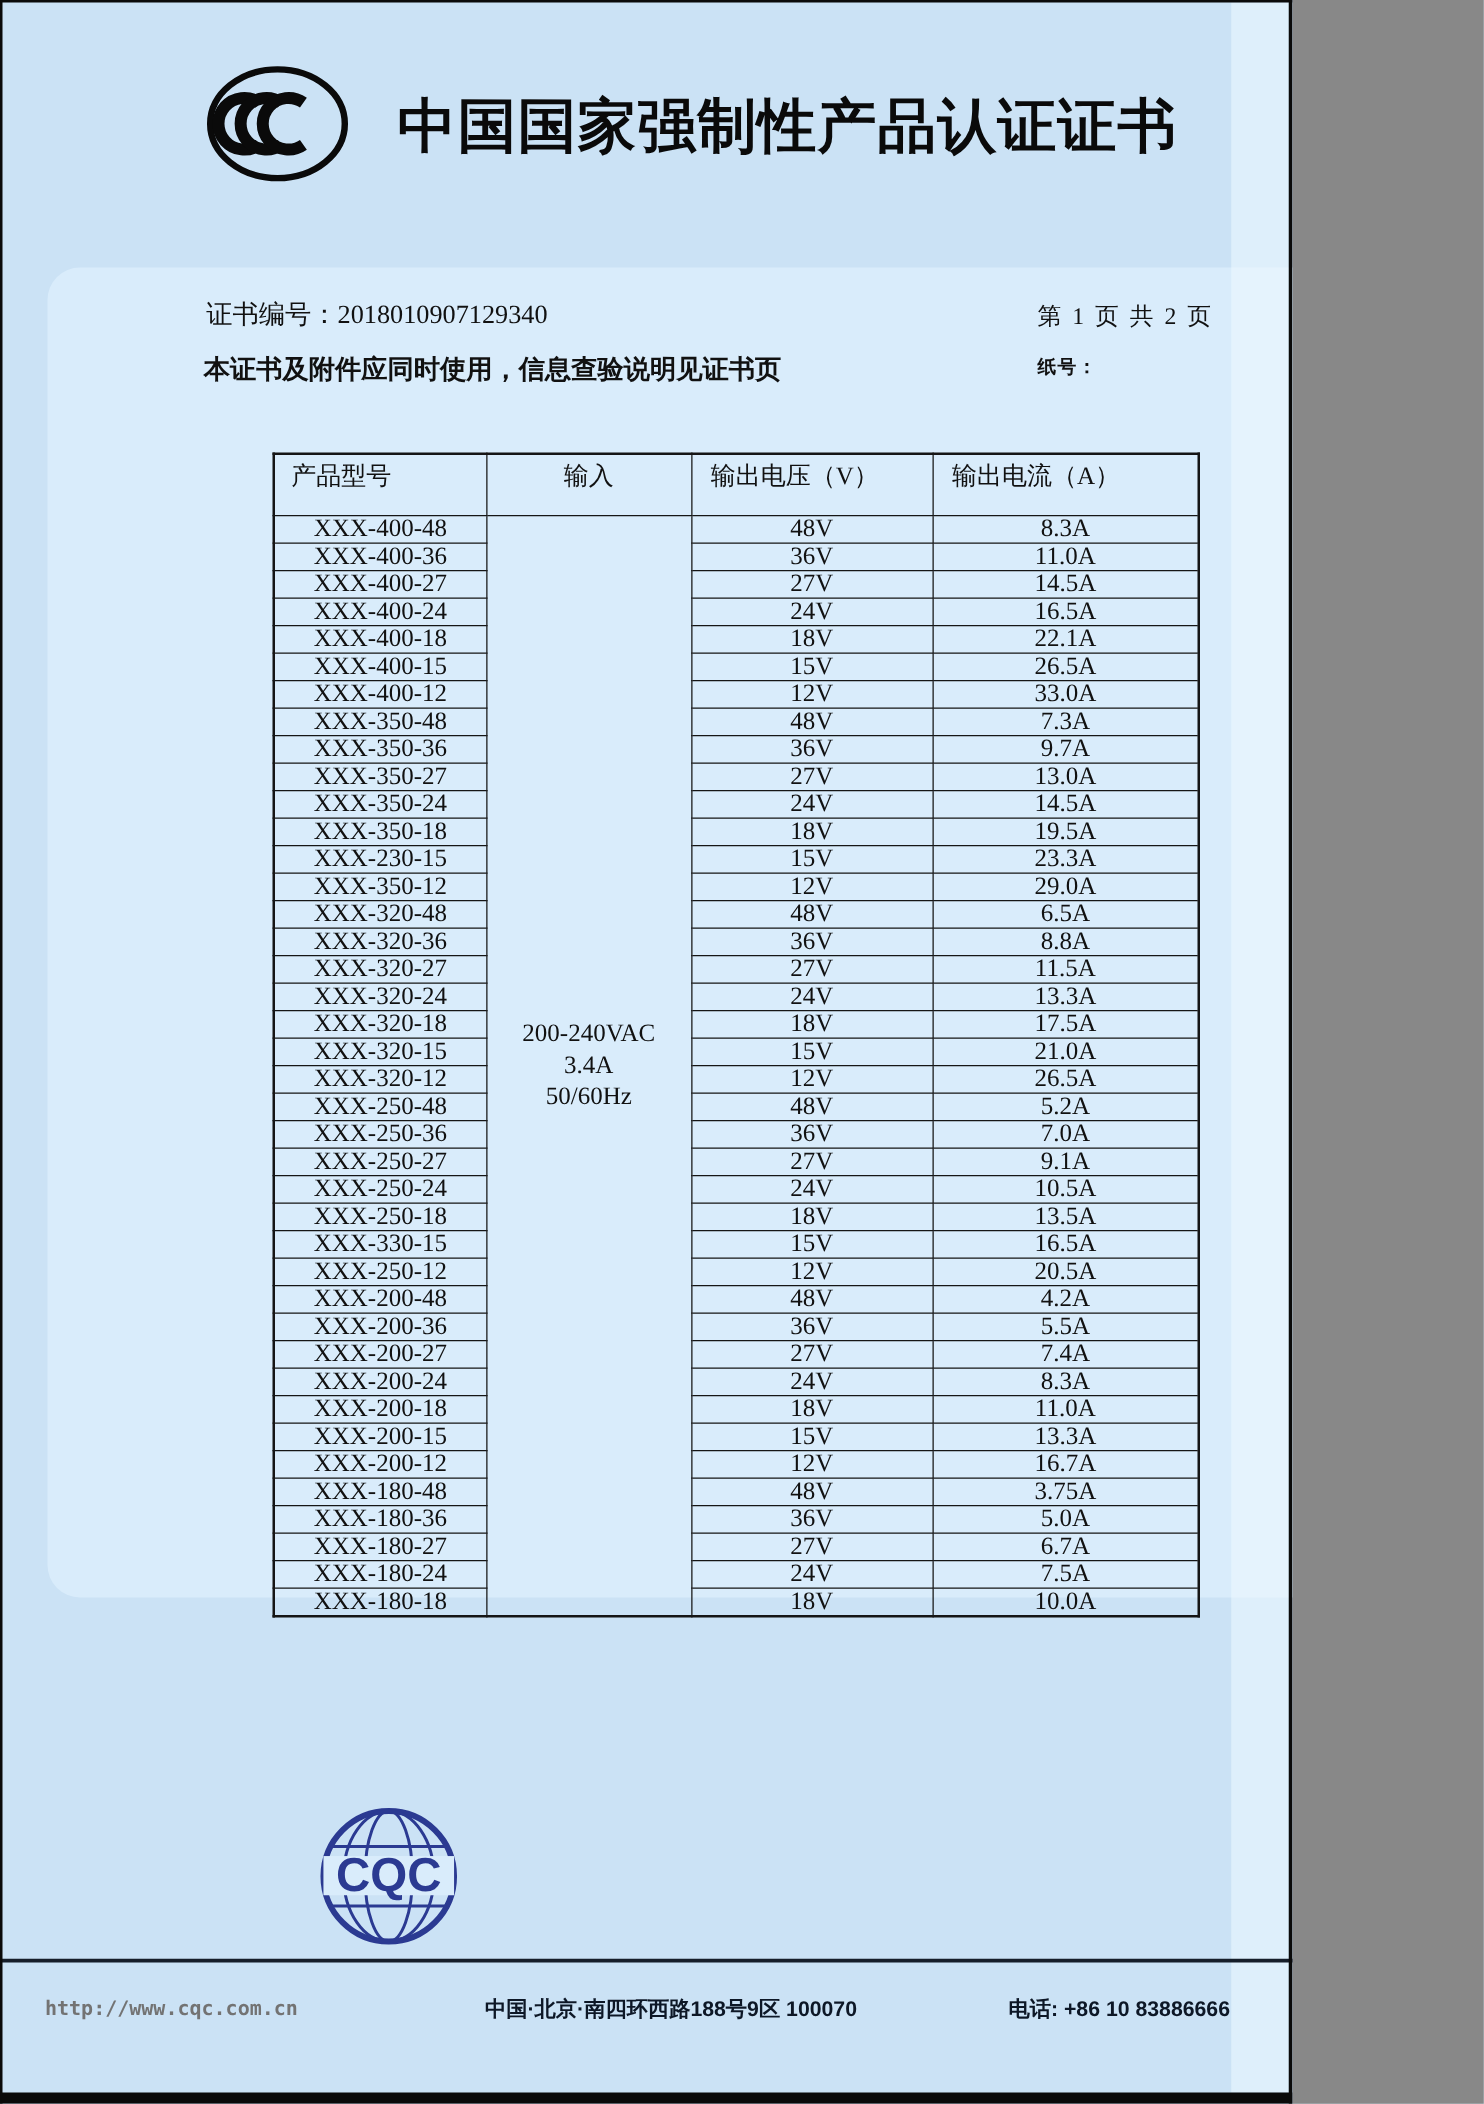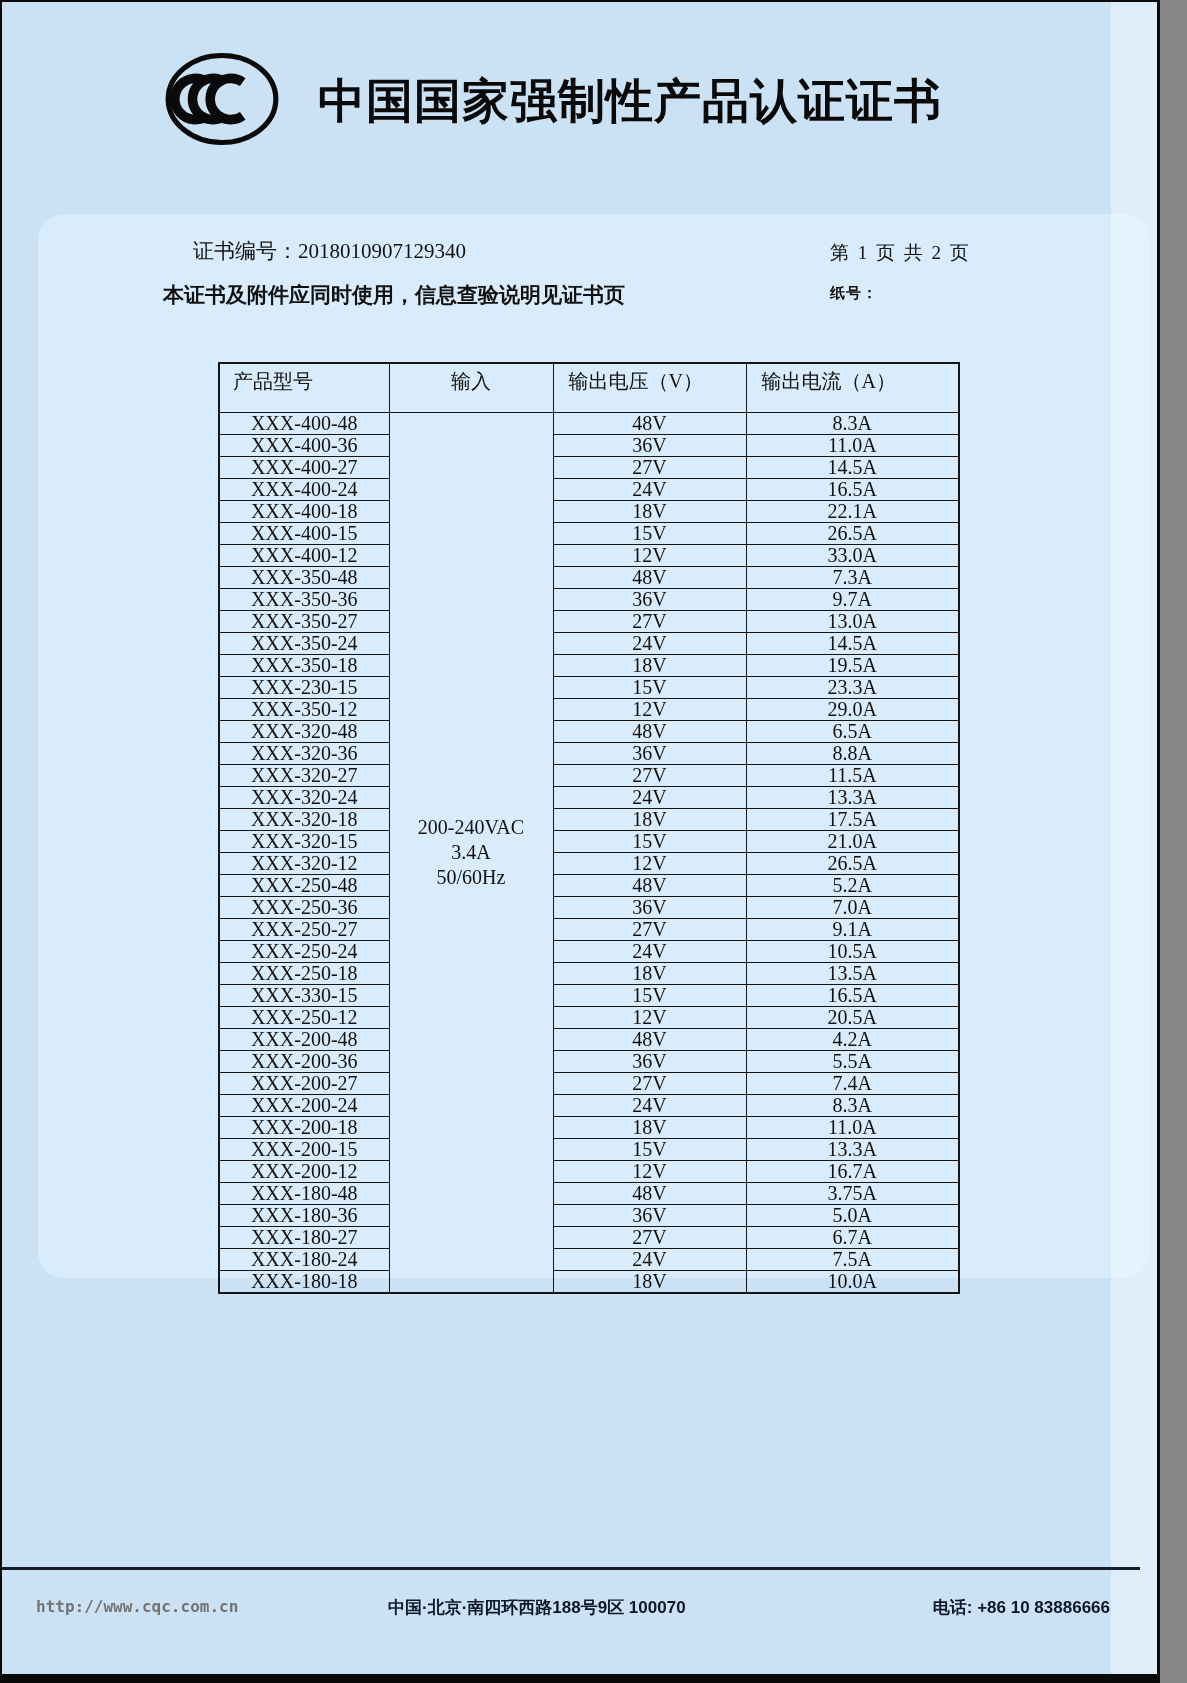--- a/index.html
+++ b/index.html
@@ -6,21 +6,21 @@
     --page-bg:#cbe2f5;
     --panel-bg:#d9ecfb;
     --cqc-navy:#2b3a92;
     --ink:#111111;
     --line-dark:#161e2a;
   }
   *{margin:0;padding:0;box-sizing:border-box;}
   body{background:#888;}
   .page{
     position:relative;
-    width:1160px;height:1683px;
+    width:1034px;height:1683px;
     background:var(--page-bg,#cbe2f5);
     overflow:hidden;
     font-family:"Liberation Serif", serif;
     color:var(--ink,#111);
   }
   
   .frame-top{position:absolute;top:0;left:0;right:0;height:2px;background:#0a0a0a;z-index:9;}
   .frame-left{position:absolute;top:0;left:0;bottom:0;width:2px;background:#0a0a0a;z-index:9;}
   .frame-right{position:absolute;top:0;right:0;bottom:0;width:3px;background:#0a0a0a;z-index:9;}
   .frame-bottom{position:absolute;left:0;right:0;bottom:0;height:9px;background:#0a0a0a;z-index:9;}
@@ -35,21 +35,21 @@
     white-space:nowrap;
   }
 
   
   .panel{
     position:absolute;left:38px;top:214px;width:1111px;height:1064px;
     background:var(--panel-bg,#d9ecfb);border-radius:26px;z-index:0;
   }
 
   
-  .cert-line{position:absolute;left:165px;top:237px;font-size:21px;z-index:2;white-space:nowrap;margin-left:28px;}
+  .cert-line{position:absolute;left:165px;top:237px;font-size:21px;z-index:2;white-space:nowrap;}
   .page-info{position:absolute;left:830px;top:240px;font-size:19px;z-index:2;white-space:nowrap;letter-spacing:2px;}
   .usage-note{
     position:absolute;left:163px;top:281px;z-index:2;white-space:nowrap;
     font-family:"Liberation Sans", sans-serif;font-size:21px;font-weight:600;
   }
   .paper-line{
     position:absolute;left:830px;top:284px;z-index:2;white-space:nowrap;
     font-family:"Liberation Sans", sans-serif;font-size:15px;font-weight:600;letter-spacing:1px;
   }
 
@@ -339,19 +339,32 @@
           <td>7.5A</td>
         </tr>
         <tr>
           <td>XXX-180-18</td>
           <td>18V</td>
           <td>10.0A</td>
         </tr>
       </tbody>
   </table>
 
+  <div class="cqc-logo">
+    <svg viewBox="0 0 120 120" width="114" height="114" aria-hidden="true">
+      <g stroke="#2b3a92" fill="none">
+        <circle cx="60" cy="60" r="55" stroke-width="5"></circle>
+        <ellipse cx="60" cy="60" rx="20" ry="55" stroke-width="2.5"></ellipse>
+        <ellipse cx="60" cy="60" rx="38" ry="55" stroke-width="2.5"></ellipse>
+        <line x1="11" y1="35" x2="109" y2="35" stroke-width="2.5"></line>
+        <line x1="11" y1="85" x2="109" y2="85" stroke-width="2.5"></line>
+      </g>
+      <rect x="5" y="43" width="110" height="33" fill="#d9ecfb"></rect>
+      <text x="60" y="60" text-anchor="middle" dominant-baseline="central" font-family="Liberation Sans, sans-serif" font-size="40" font-weight="900" fill="#2b3a92">CQC</text>
+    </svg>
+  </div>
 
   <div class="footer-divider"></div>
   <div class="footer-url">http://www.cqc.com.cn</div>
   <div class="footer-address">中国·北京·南四环西路188号9区  100070</div>
   <div class="footer-phone">电话: +86 10 83886666</div>
 
 </div>
 
 </body></html>

